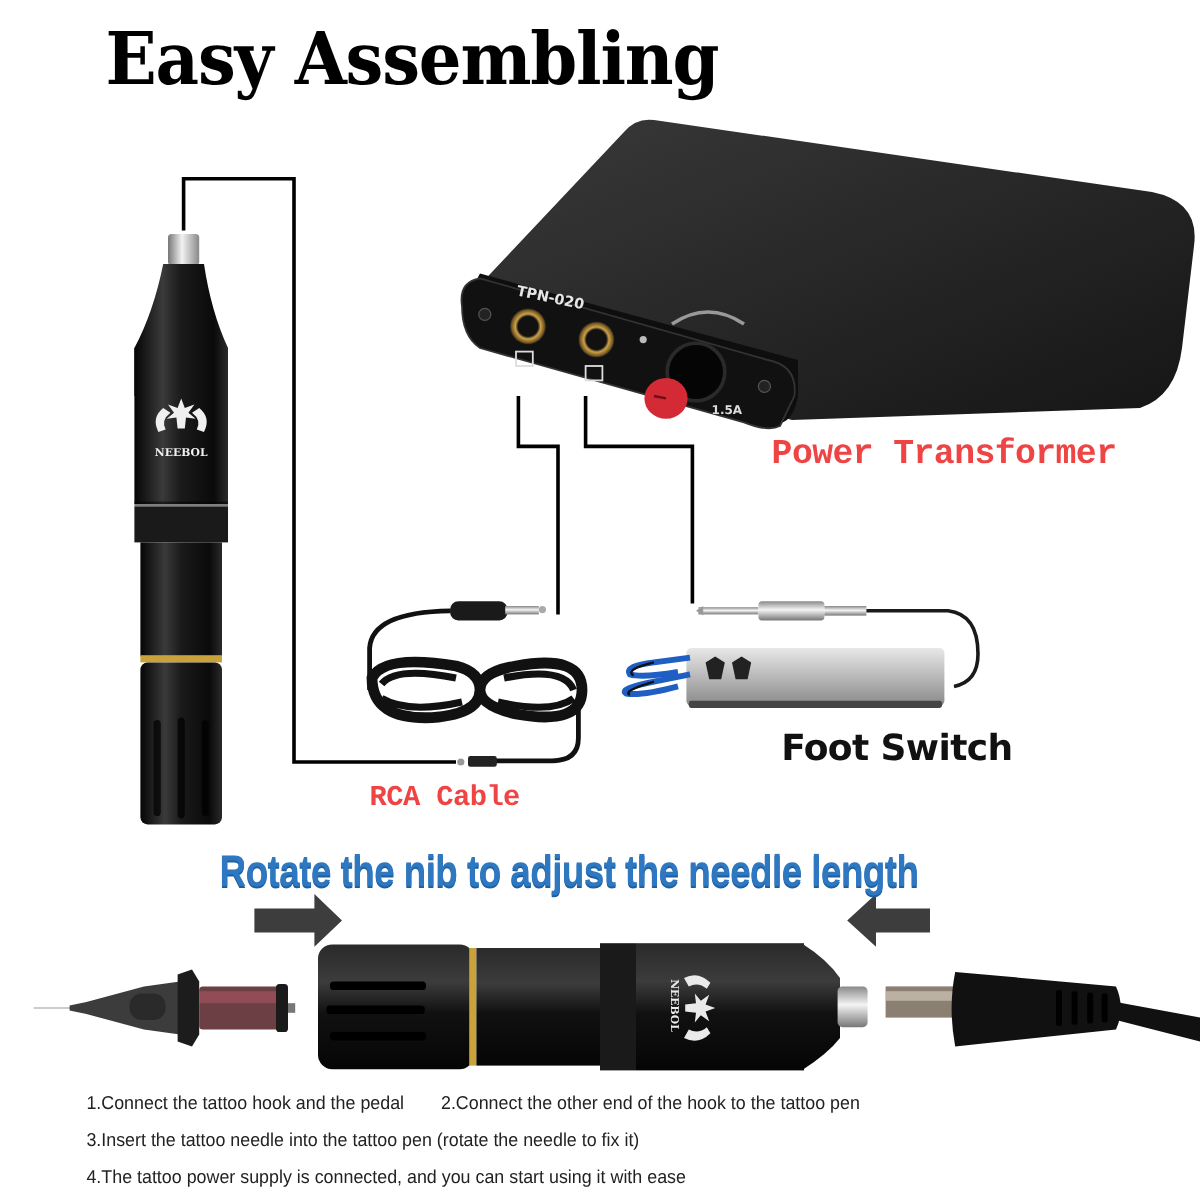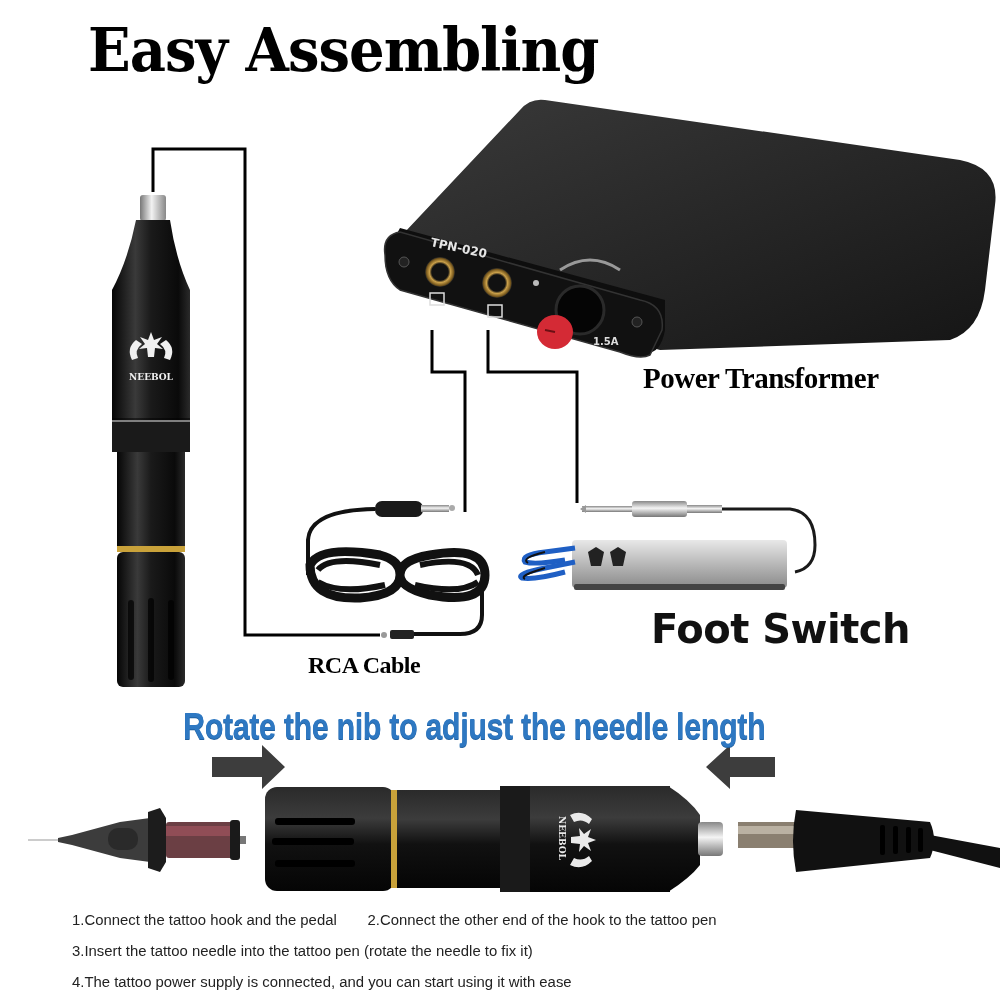--- a/index.html
+++ b/index.html
@@ -1,22 +1,22 @@
 <!DOCTYPE html>
 <html><head>
 <meta charset="utf-8">
 <style>
   html,body{margin:0;padding:0;background:#ffffff;}
   body{width:1000px;height:1000px;position:relative;overflow:hidden;font-family:"Liberation Sans",sans-serif;}
   .abs{position:absolute;}
   .title{left:88px;top:12px;font-family:"DejaVu Serif","Liberation Serif",serif;font-weight:bold;font-size:56px;letter-spacing:-1px;color:#000;line-height:70px;transform:scaleY(1.08);transform-origin:left top;}
-  .label-serif{font-family:Liberation Serif, serif;font-weight:bold;color:#000000;}
+  .label-serif{font-family:Liberation Mono, monospace;font-weight:bold;color:#ef4444;}
   .pt-label{left:643px;top:362px;font-size:29px;letter-spacing:-0.5px;}
   .rca-label{left:308px;top:652px;font-size:24px;letter-spacing:-0.5px;}
-  .fs-label{left:651px;top:606px;font-family:"DejaVu Sans","Liberation Sans",sans-serif;font-weight:bold;font-size:40px;color:#111;letter-spacing:-0.5px;}
+  .fs-label{left:651px;top:606px;font-family:"DejaVu Sans","Liberation Sans",sans-serif;font-weight:bold;font-size:30px;color:#111;letter-spacing:-0.5px;}
   .rotate-text{left:183px;top:705px;font-family:"Liberation Sans",sans-serif;font-weight:bold;font-size:33px;color:#2e78c2;letter-spacing:-0.5px;transform:scaleX(0.93) scaleY(1.12);transform-origin:left top;text-shadow:0 1px 0 #1f5f9e;}
   .steps{left:72px;top:904px;font-family:"Liberation Sans",sans-serif;font-size:15.5px;color:#222;line-height:31px;transform:scaleX(0.96);transform-origin:left top;}
   .steps .row{white-space:nowrap;}
   .steps .gap{display:inline-block;width:32px;}
   svg{position:absolute;left:0;top:0;}
 </style>
 </head>
 <body>
 
 <div class="abs title">Easy Assembling</div>

